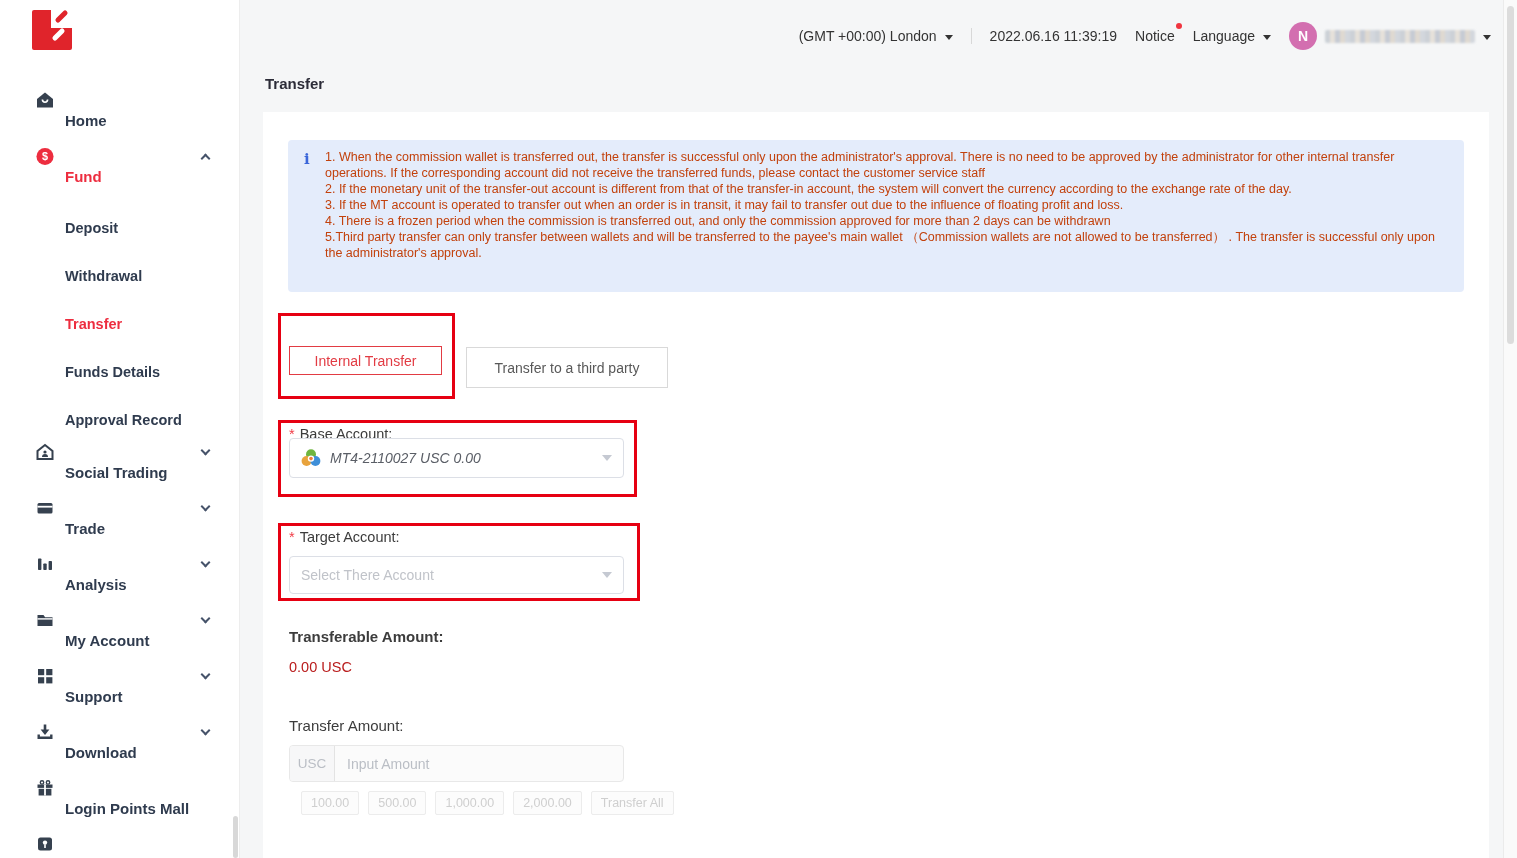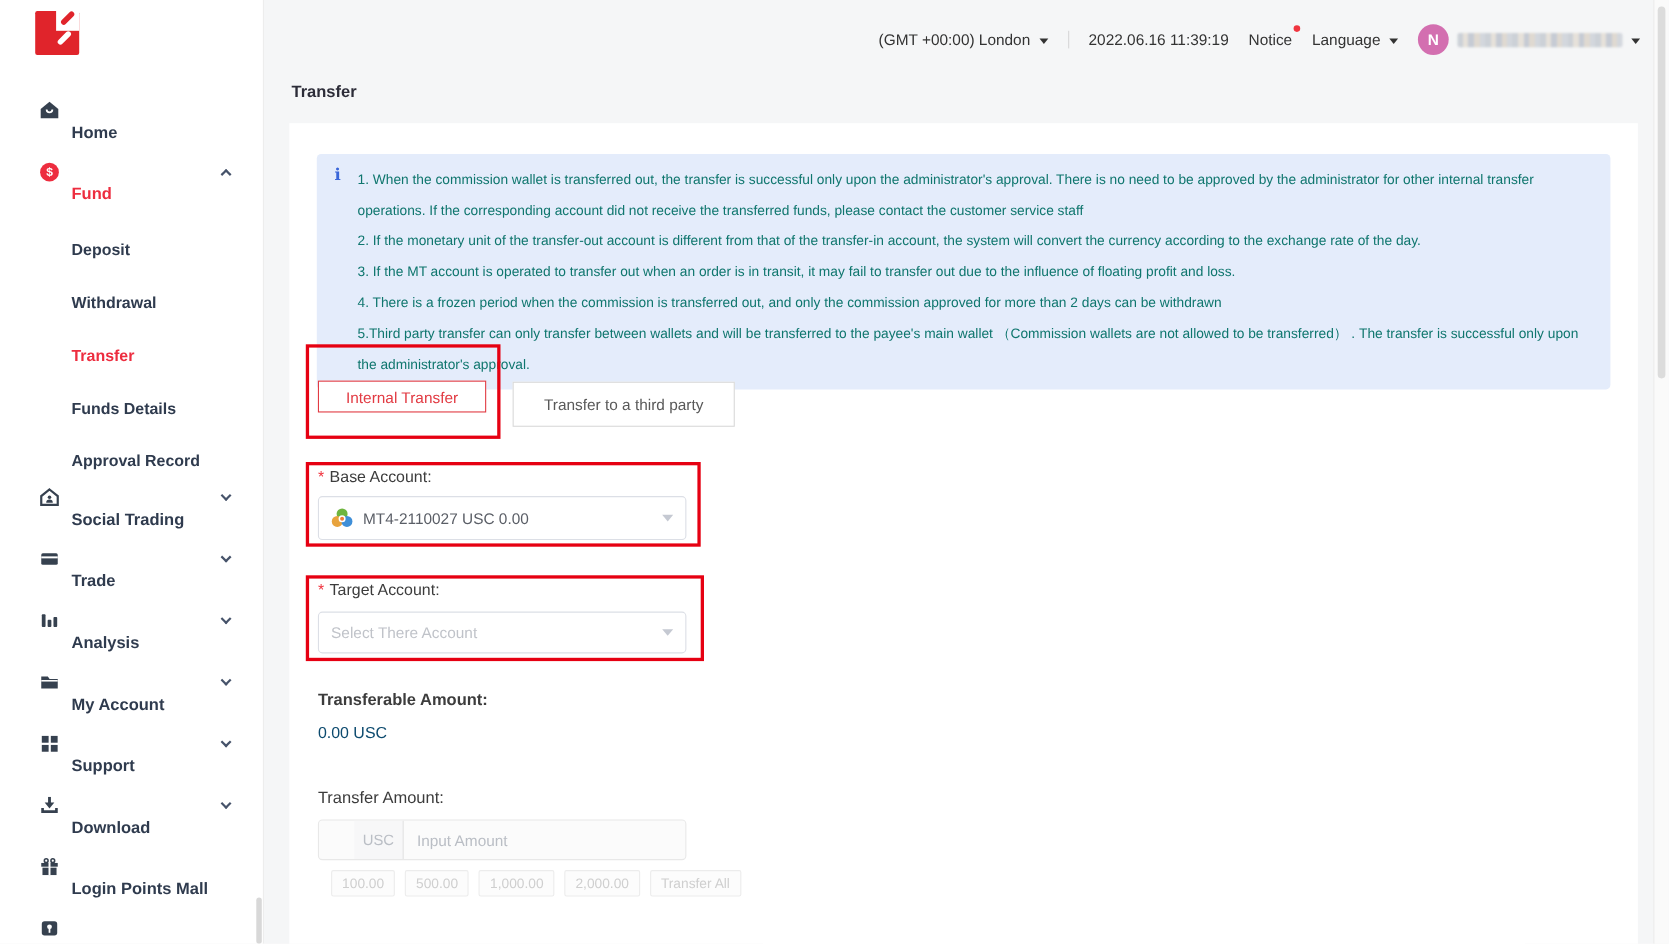--- a/index.html
+++ b/index.html
@@ -35,32 +35,32 @@
   .dot { position:absolute; right:-7px; top:-5px; width:6px; height:6px; border-radius:50%; background:#f0353f; }
   .avatar { width:28px; height:28px; border-radius:50%; background:#d36fb0; color:#fff; font-size:14px; font-weight:700; display:flex; align-items:center; justify-content:center; }
   .redacted { width:150px; height:13px; border-radius:2px;
     background:repeating-linear-gradient(90deg,#ccd1d7 0 5px,#e6e1da 5px 10px,#c6cbd4 10px 15px,#dfd9d1 15px 20px,#d3d7dd 20px 25px);
     filter:blur(1.1px); }
   
   .page-title { position:absolute; left:265px; top:75px; font-size:15px; font-weight:700; color:#2c2c38; z-index:2; }
   .card { position:absolute; left:263px; top:112px; width:1226px; bottom:-6px; background:#fff; z-index:1; }
   .notice { position:absolute; left:25px; top:28px; width:1176px; min-height:152px; background:#e4ecfb; border-radius:4px; padding:9px 18px 9px 16px; display:flex; }
   .notice-i { width:21px; flex:none; color:#3a66d9; font-weight:700; font-size:15px; line-height:20px; font-family:"DejaVu Serif",serif; }
-  .notice-lines { flex:1; color:#0f766e; font-size:12.5px; line-height:28px; }
+  .notice-lines { flex:1; color:#c2410c; font-size:12.5px; line-height:16px; }
   .label { position:absolute; left:26px; font-size:14.5px; color:#3c3c3c; white-space:nowrap; }
   .req { color:#f03b46; margin-right:5px; }
   .frame { position:absolute; border:3px solid #e60012; z-index:4; pointer-events:none; }
   .btn { position:absolute; display:flex; align-items:center; justify-content:center; background:#fff; font-size:14px; cursor:pointer; }
   .btn.sel { border:1px solid #e23b43; color:#e23b43; }
   .btn.plain { border:1px solid #d9d9d9; color:#595959; }
   .select { position:absolute; left:26px; width:335px; background:#fff; border:1px solid #dcdfe6; border-radius:4px; display:flex; align-items:center; padding:0 28px 0 11px; cursor:pointer; }
   .select .scaret { position:absolute; right:11px; width:0; height:0; border-left:5px solid transparent; border-right:5px solid transparent; border-top:6px solid #c5c9d2; }
   .sel-text { font-size:14px; color:#5a5e66; margin-left:9px; white-space:nowrap; }
   .ph-text { font-size:14px; color:#c0c3c9; white-space:nowrap; }
-  .value-text { position:absolute; left:26px; font-size:14.5px; color:#0c4a6e; }
+  .value-text { position:absolute; left:26px; font-size:14.5px; color:#b91c1c; }
   .amount-group { position:absolute; left:26px; width:335px; height:37px; border:1px solid #e8e8e8; border-radius:4px; background:#fbfbfb; display:flex; overflow:hidden; }
   .amount-prefix { width:45px; flex:none; display:flex; align-items:center; justify-content:center; background:#f7f7f8; border-right:1px solid #e3e3e3; color:#babec5; font-size:13.5px; }
   .amount-input { flex:1; border:none; outline:none; background:transparent; padding:0 10px 0 12px; font-size:14px; color:#555; font-family:inherit; }
   .amount-input::placeholder { color:#babec5; }
   .quick-row { position:absolute; left:26px; display:flex; gap:9px;padding-left:12px; }
   .quick { height:24px; padding:0 9px; display:flex; align-items:center; border:1px solid #ececec; border-radius:2px; background:#fcfcfc; color:#cfcfcf; font-size:12.5px; cursor:pointer; }
   
   .pagebar { position:absolute; right:0; top:0; width:14px; height:858px; background:#fafafa; border-left:1px solid #ebebeb; z-index:7; }
   .pagebar .thumb { position:absolute; left:3px; right:3px; top:6px; height:338px; background:#dcdcdc; border-radius:4px; }
   svg { display:block; }
@@ -247,21 +247,21 @@
   <div class="btn sel" style="left:26px;top:234px;width:153px;height:29px;">
     <span>Internal Transfer</span>
   </div>
   <div class="btn plain" style="left:203px;top:235px;width:202px;height:41px;">
     <span>Transfer to a third party</span>
   </div>
 
   <div class="label" style="top:314px;">
     <span class="req">*</span><span>Base Account:</span>
   </div>
-  <div class="select" style="top:339px;height:40px;">
+  <div class="select" style="top:326px;height:40px;font-style:italic;">
     <span>
       <svg width="20" height="20" viewBox="0 0 20 20">
           <circle cx="10" cy="6.2" r="5" fill="#6fb53f"></circle>
           <circle cx="5.6" cy="13" r="5" fill="#e8a33d"></circle>
           <circle cx="14.4" cy="13" r="5" fill="#3f8fd8"></circle>
           <circle cx="10" cy="10.6" r="3.2" fill="#fff"></circle>
           <circle cx="10" cy="10.6" r="1.8" fill="#f07d3a"></circle>
         </svg>
     </span>
     <span class="sel-text">MT4-2110027 USC 0.00</span>
@@ -273,21 +273,21 @@
   </div>
   <div class="select" style="top:444px;height:38px;">
     <span class="ph-text" style="margin-left:0;">Select There Account</span>
     <span class="scaret"></span>
   </div>
 
   <div class="label" style="top:516px;font-size:15px;font-weight:bold;">Transferable Amount:</div>
   <div class="value-text" style="top:547px;">0.00 USC</div>
 
   <div class="label" style="top:605px;font-size:15px;">Transfer Amount:</div>
-  <div class="amount-group" style="top:633px;padding-left:32px;">
+  <div class="amount-group" style="top:633px;">
     <span class="amount-prefix">USC</span>
     <input class="amount-input" type="text" placeholder="Input Amount" style="">
   </div>
   <div class="quick-row" style="top:679px;">
     <span class="quick">100.00</span>
     <span class="quick">500.00</span>
     <span class="quick">1,000.00</span>
     <span class="quick">2,000.00</span>
     <span class="quick">Transfer All</span>
   </div>

